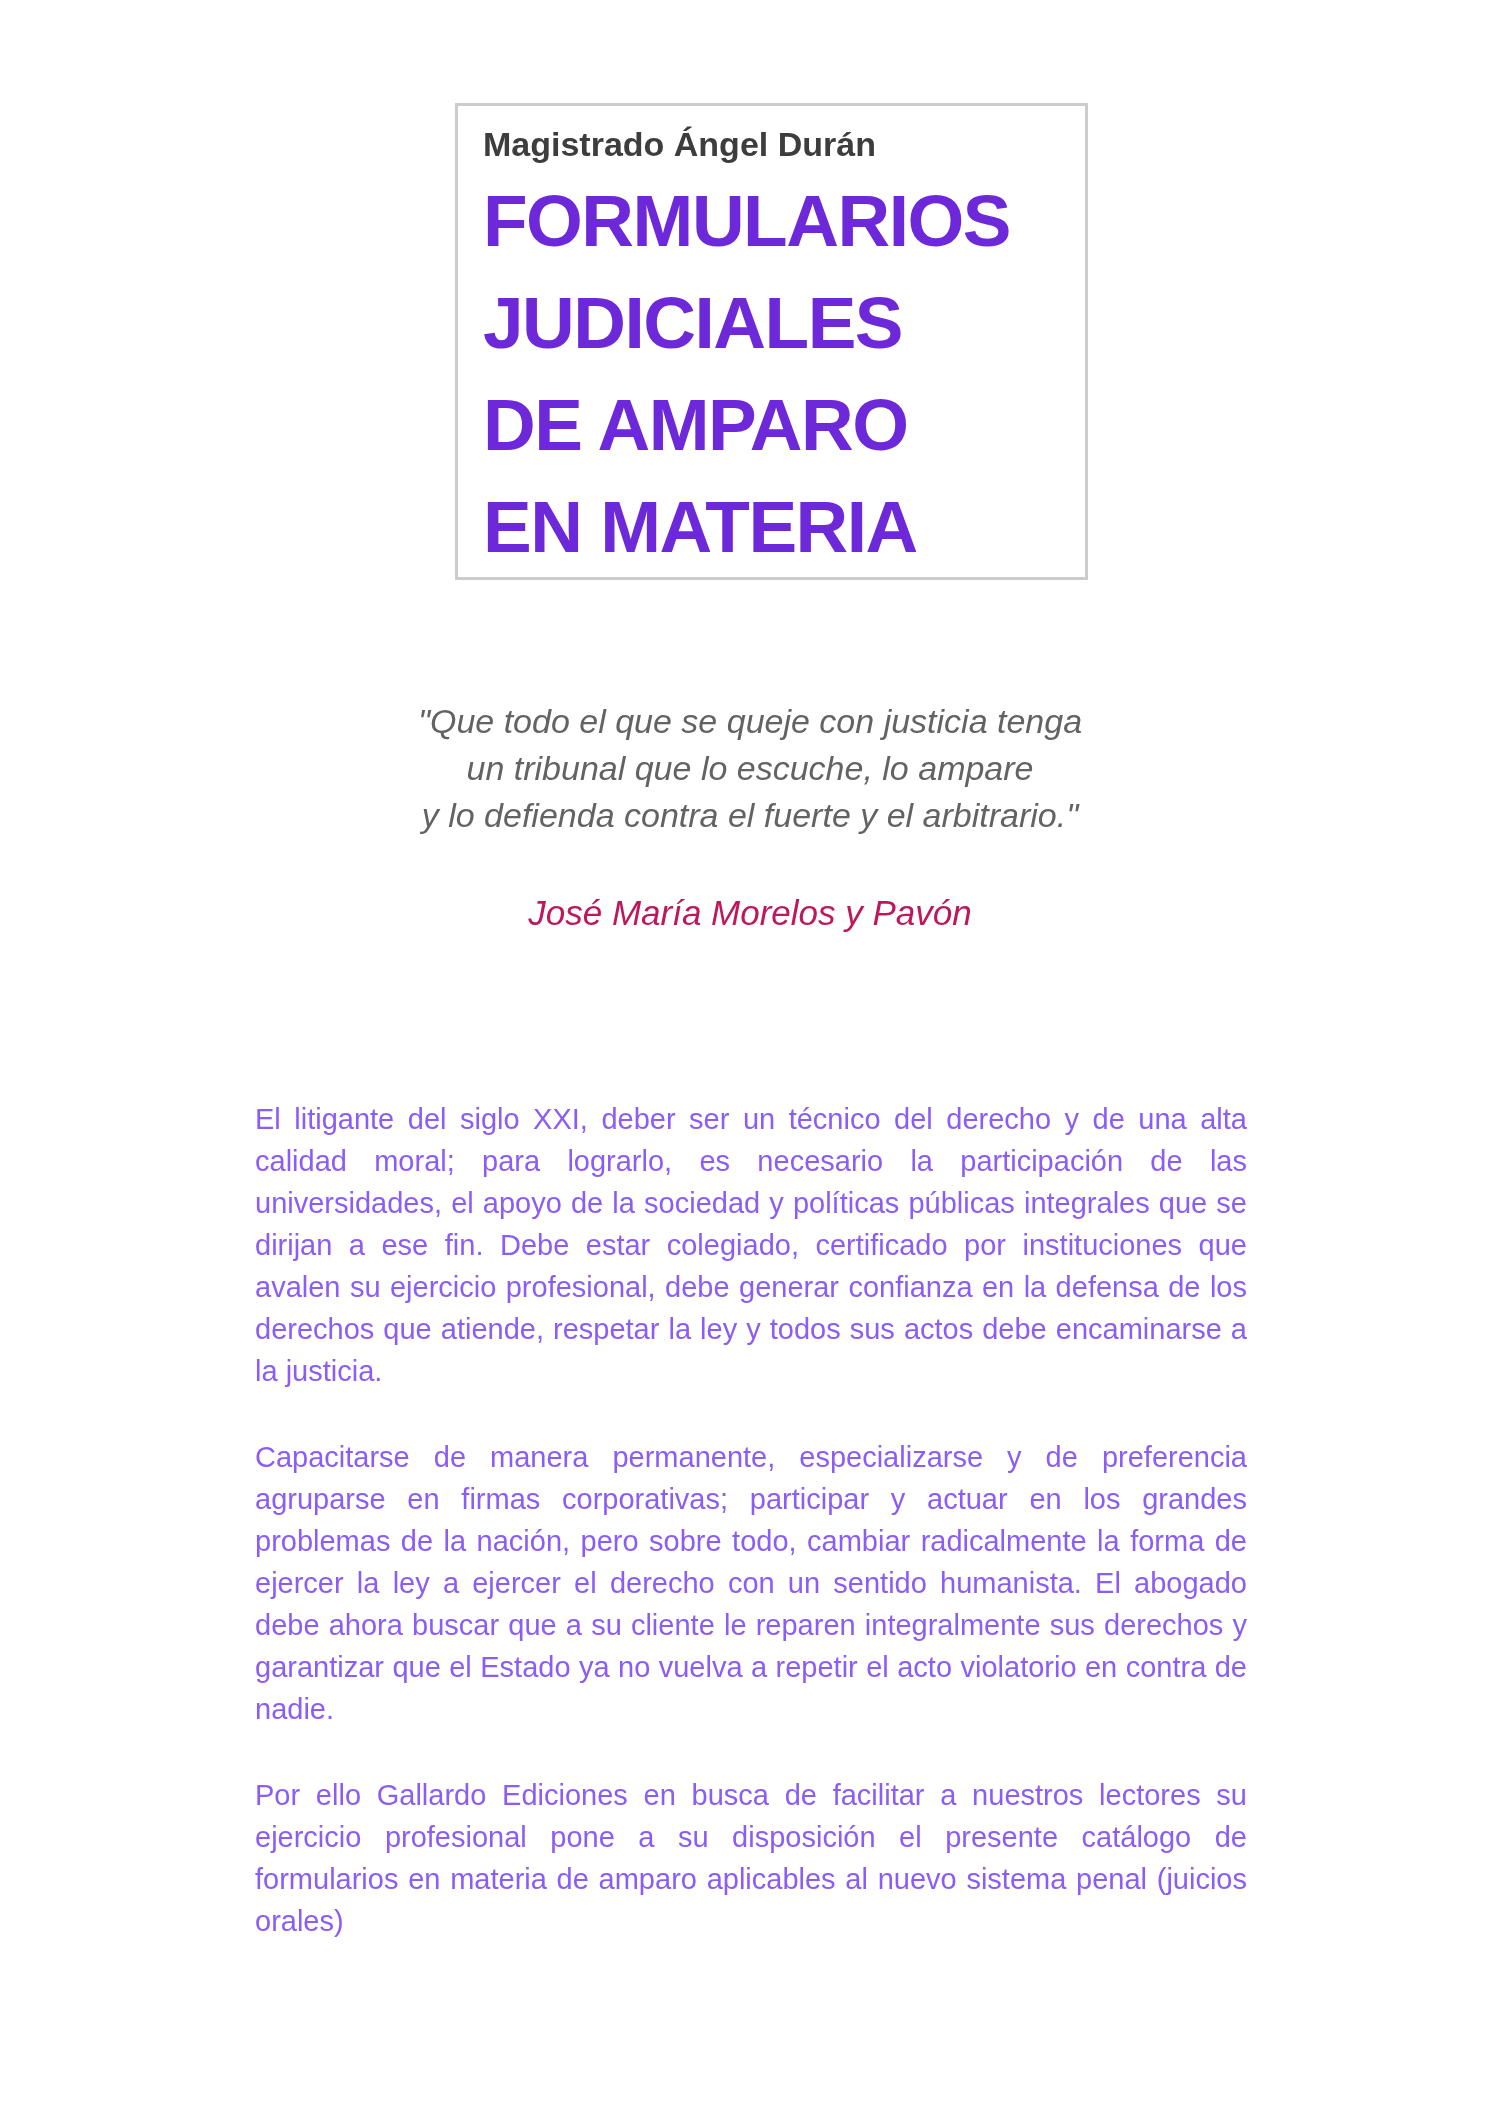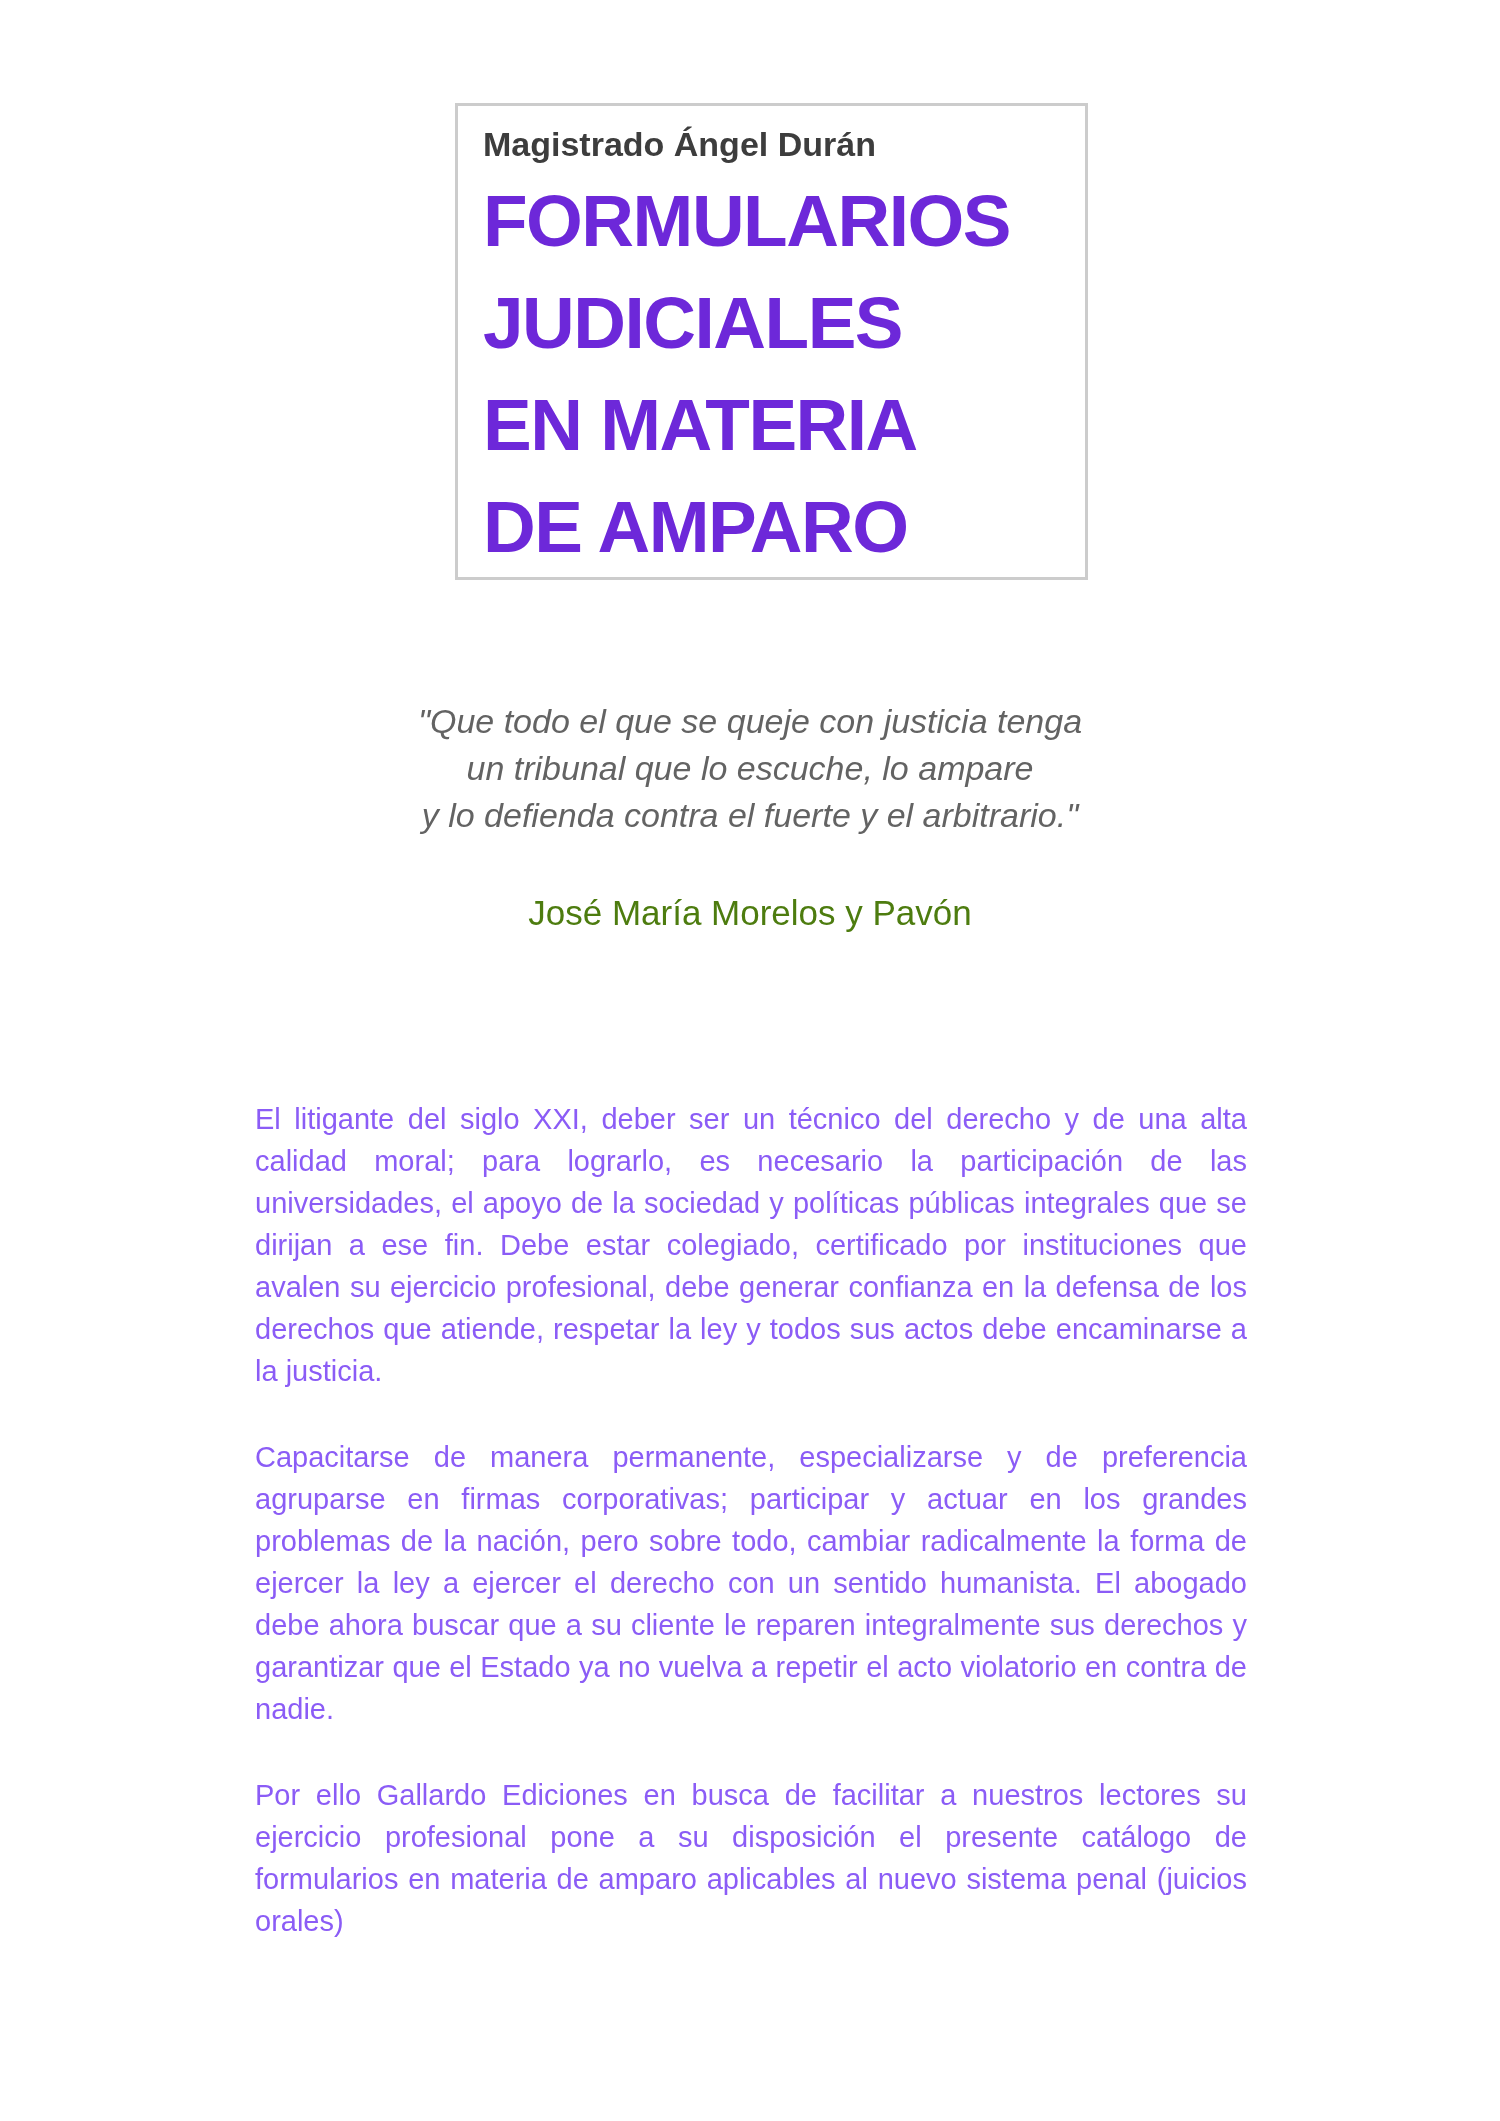--- a/index.html
+++ b/index.html
@@ -56,22 +56,23 @@
     line-height: 47px;
     color: #636363;
   }
   .quote-line { display: block; }
   .quote-attribution {
     position: absolute;
     left: 0;
     top: 893px;
     width: 1500px;
     text-align: center;
+    font-style: italic;
     font-size: 35px;
-    color: #4d7c0f;
+    color: #be185d;
   }
   .body-text {
     position: absolute;
     left: 255px;
     top: 1098px;
     width: 992px;
     font-size: 29px;
     line-height: 42px;
     color: #8b5cf6;
     text-align: justify;
@@ -82,22 +83,22 @@
 </head>
 <body>
 
 <div class="page">
 
   <div class="cover-box">
     <div class="cover-author">Magistrado Ángel Durán</div>
     <div class="cover-title">
       <span class="title-line">FORMULARIOS</span>
       <span class="title-line">JUDICIALES</span>
+      <span class="title-line">DE AMPARO</span>
       <span class="title-line">EN MATERIA</span>
-      <span class="title-line">DE AMPARO</span>
     </div>
   </div>
 
   <div class="quote-block">
     <span class="quote-line">"Que todo el que se queje con justicia tenga</span>
     <span class="quote-line">un tribunal que lo escuche, lo ampare</span>
     <span class="quote-line">y lo defienda contra el fuerte y el arbitrario."</span>
   </div>
 
   <div class="quote-attribution">José María Morelos y Pavón</div>

